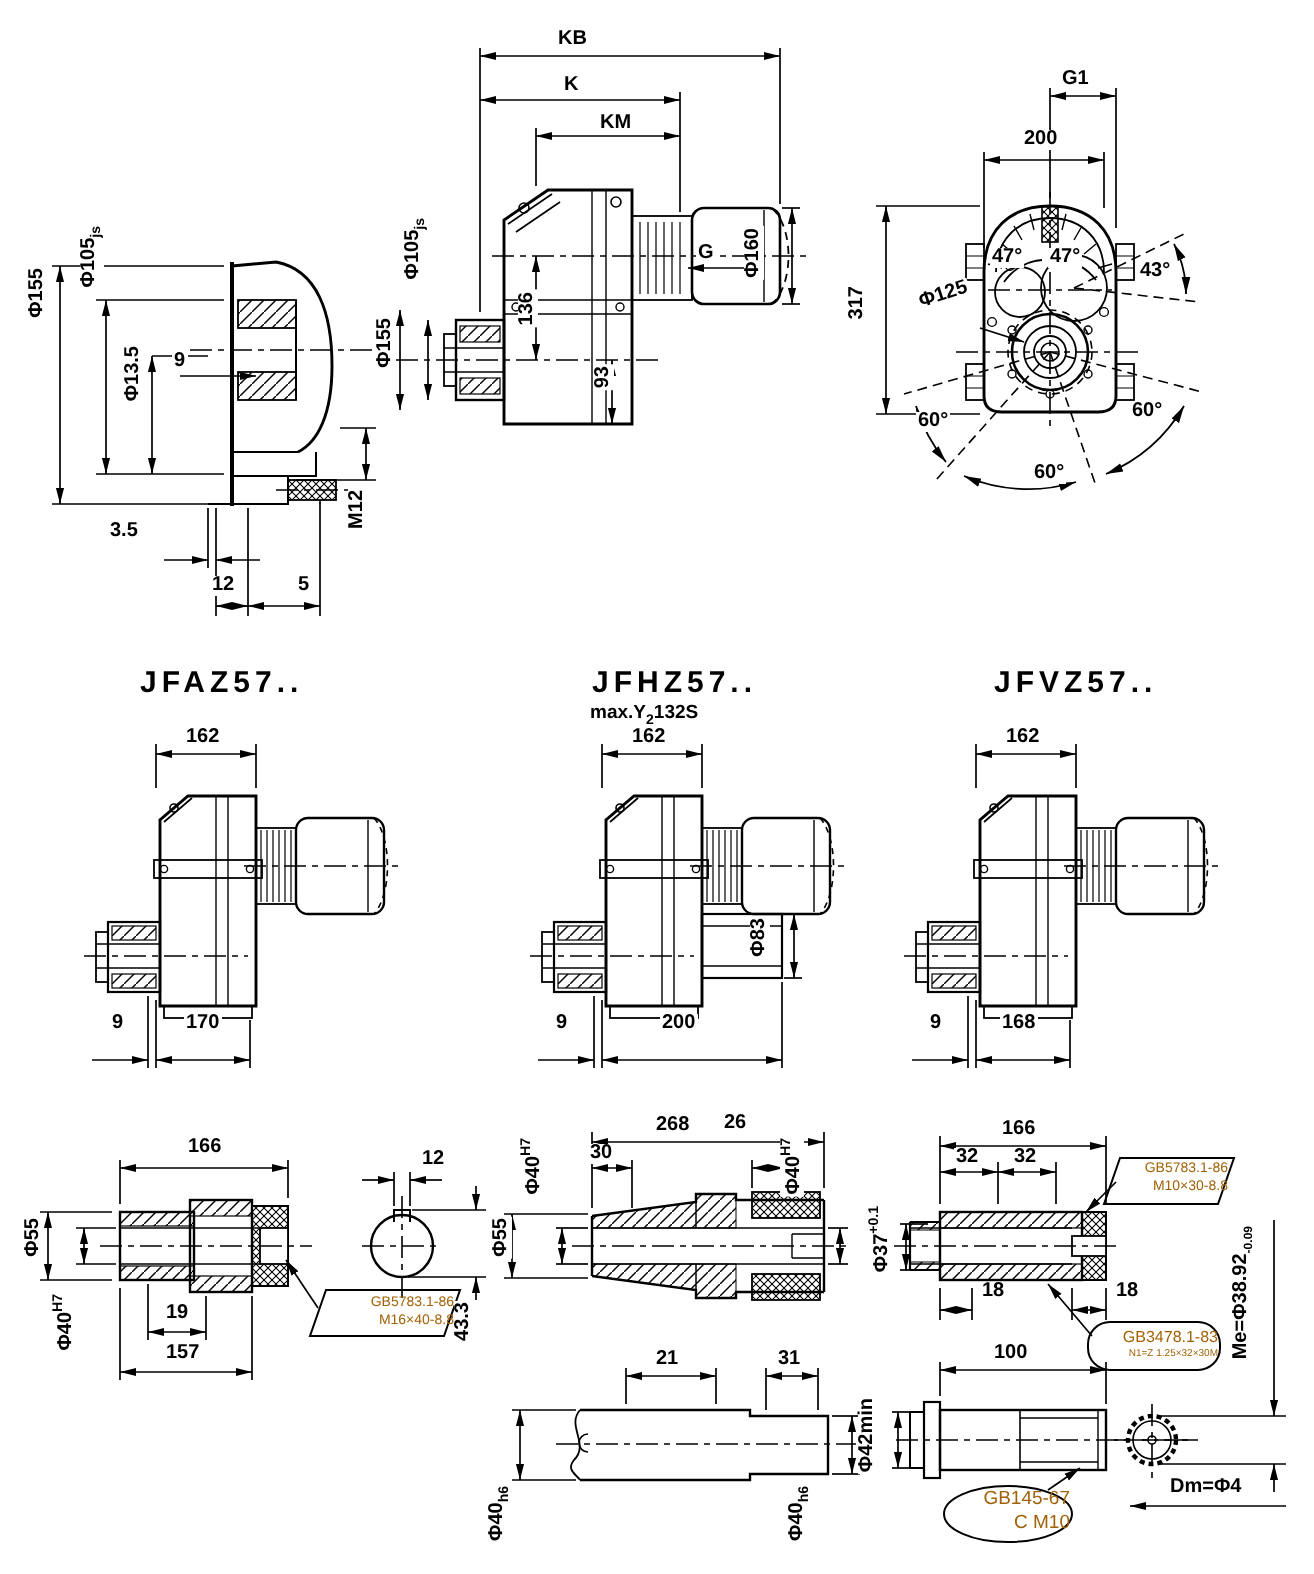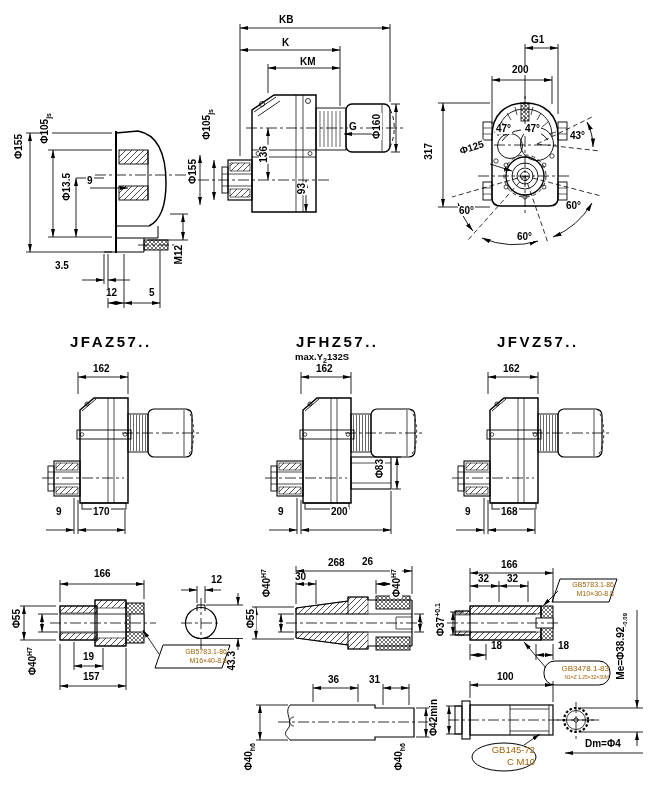--- a/index.html
+++ b/index.html
@@ -447,41 +447,41 @@
   <span>GB5783.1-86</span>
   <span>M16×40-8.8</span>
 </div>
 
 <span class="lb" style="left:327px;top:558px">268</span>
 <span class="lb rot" style="left:260px;top:568px"><span>Φ40</span><sup>H7</sup></span>
 <span class="lb rot" style="left:390px;top:568px"><span>Φ40</span><sup>H7</sup></span>
 <span class="lb" style="left:294px;top:572px">30</span>
 <span class="lb" style="left:361px;top:557px">26</span>
 <span class="lb rot" style="left:246px;top:608px">Φ55</span>
-<span class="lb" style="left:327px;top:675px">36</span>
-<span class="lb" style="left:368px;top:675px">31</span>
+<span class="lb" style="left:327px;top:675px">21</span>
+<span class="lb" style="left:388px;top:675px">31</span>
 <span class="lb rot" style="left:244px;top:742px"><span>Φ40</span><sub>h6</sub></span>
 <span class="lb rot" style="left:394px;top:742px"><span>Φ40</span><sub>h6</sub></span>
 
 <span class="lb rot" style="left:434px;top:602px"><span>Φ37</span><sup>+0.1</sup></span>
 <span class="lb rot" style="left:429px;top:698px">Φ42min</span>
 <span class="lb" style="left:500px;top:560px">166</span>
 <span class="lb" style="left:477px;top:574px">32</span>
 <span class="lb" style="left:506px;top:574px">32</span>
 <span class="lb" style="left:490px;top:641px">18</span>
 <span class="lb" style="left:557px;top:641px">18</span>
 <span class="lb" style="left:496px;top:672px">100</span>
 <div class="callout" style="left:554px;top:581px;width:60px;font-size:7px">
   <span>GB5783.1-86</span>
   <span>M10×30-8.8</span>
 </div>
 <div class="callout" style="left:547px;top:664px;width:62px">
   <span style="font-size:8px">GB3478.1-83</span>
   <span style="font-size:5px">N1=Z 1.25×32×30M</span>
 </div>
 <div class="callout" style="left:474px;top:744px;width:61px;font-size:9.5px">
-  <span>GB145-72</span>
+  <span>GB145-67</span>
   <span>C M10</span>
 </div>
 <span class="lb rot" style="left:616px;top:612px"><span>Me=Φ38.92</span><sub style="font-size:6px">-0.09</sub></span>
 <span class="lb" style="left:584px;top:739px">Dm=Φ4</span>
 
 </div>
 
 </body></html>

